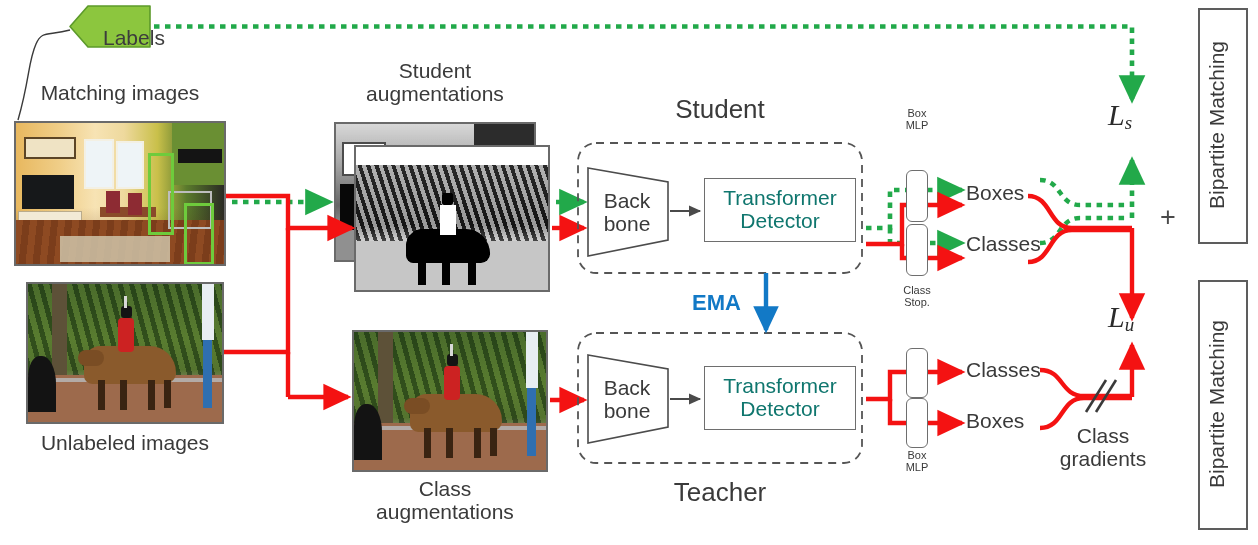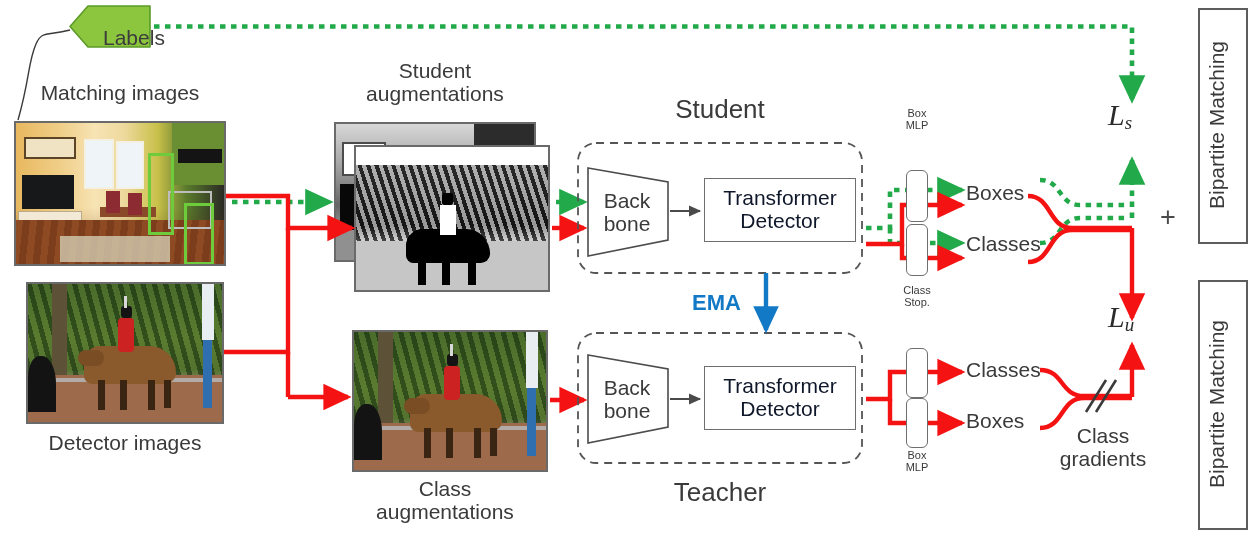--- a/index.html
+++ b/index.html
@@ -14,21 +14,21 @@
   .tagtext{position:absolute;color:#3c3c3c;font-size:21px;}
   .emalbl{position:absolute;color:#1279c6;font-size:22px;font-weight:bold;}
   .loss{position:absolute;font-family:"Liberation Serif","DejaVu Serif",serif;font-style:italic;color:#2b2b2b;}
   .loss .cal{font-size:30px;}
   .loss .sub{font-size:19px;vertical-align:-4px;}
   .plus{position:absolute;color:#4a4a4a;font-size:27px;}
   .vbox{position:absolute;border:2px solid #5d5d5d;box-sizing:border-box;background:#fff;}
   .vbox span{display:block;white-space:nowrap;color:#3a3a3a;font-size:21px;
     transform:rotate(-90deg);transform-origin:center center;position:absolute;left:50%;top:50%;}
   .nodebox{position:absolute;border:1.6px solid #6e6e6e;box-sizing:border-box;background:#fff;
-    color:#0f172a;font-size:21px;display:flex;align-items:center;justify-content:center;
+    color:#0f766e;font-size:21px;display:flex;align-items:center;justify-content:center;
     text-align:center;line-height:1.08;white-space:pre-line;}
   .mlpcell{position:absolute;border:1.4px solid #6e6e6e;border-radius:6px;background:#fff;box-sizing:border-box;}
 </style>
 </head>
 <body>
 
 <div id="stage">
 
   <div class="photo" style="left:14px;top:121px;width:212px;height:145px;">
     <div class="ph-inner" style="
@@ -229,21 +229,21 @@
 Detector</div>
 
   <div class="lbl" style="left:590px;top:190px;width:74px;">Back
 bone</div>
   <div class="lbl" style="left:590px;top:377px;width:74px;">Back
 bone</div>
 
   <div class="tagtext" style="left:91px;top:26px;margin-left:12px;">Labels</div>
 
   <div class="lbl" style="left:10px;top:82px;width:220px;">Matching images</div>
-  <div class="lbl" style="left:10px;top:432px;width:230px;">Detector images</div>
+  <div class="lbl" style="left:10px;top:432px;width:230px;">Unlabeled images</div>
 
   <div class="lbl" style="left:330px;top:60px;width:210px;">Student
 augmentations</div>
   <div class="lbl" style="left:340px;top:478px;width:210px;">Class
 augmentations</div>
 
   <div class="lbl big" style="left:620px;top:95px;width:200px;">Student</div>
   <div class="lbl big" style="left:620px;top:478px;width:200px;">Teacher</div>
 
   <div class="emalbl" style="left:692px;top:290px;">EMA</div>

